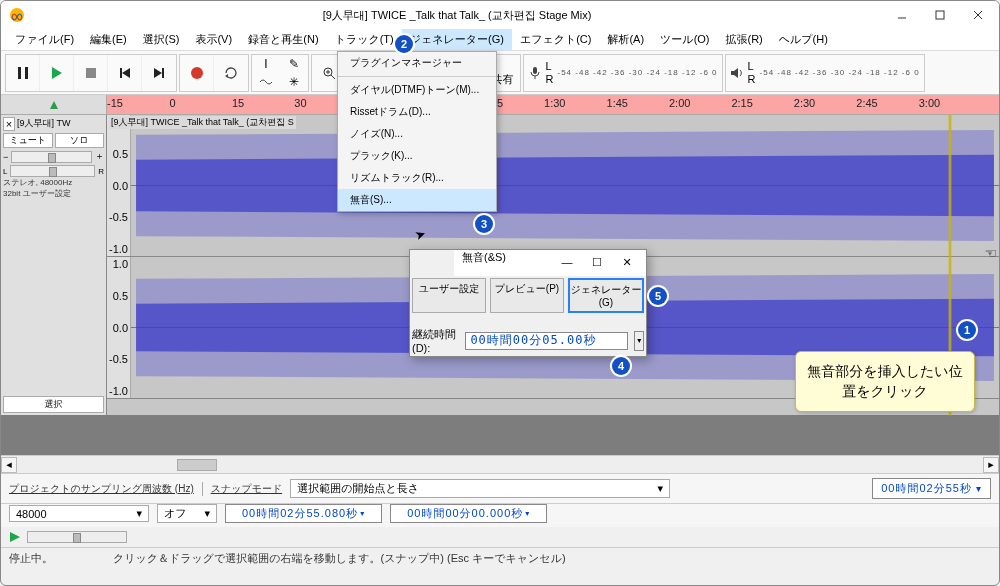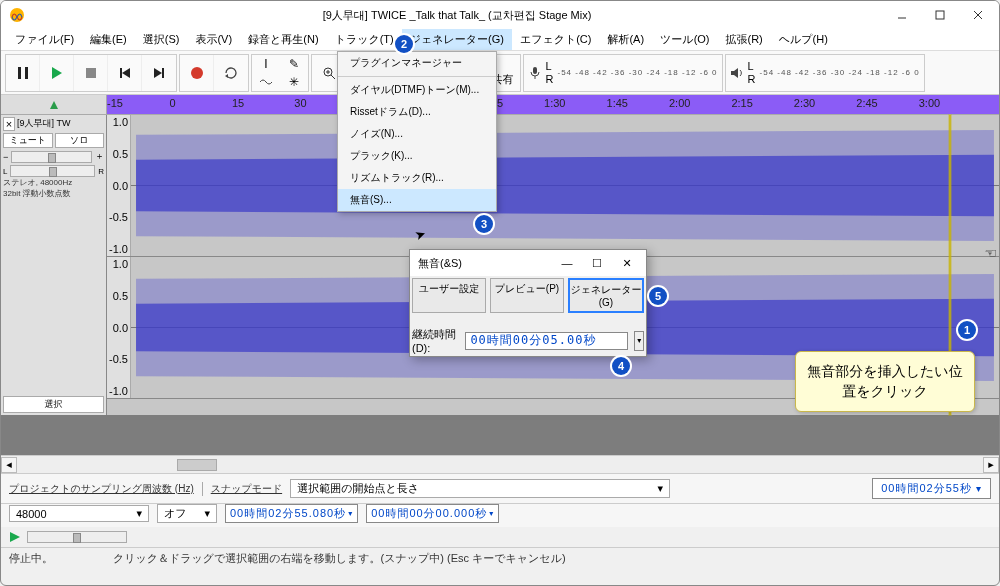--- a/index.html
+++ b/index.html
@@ -14,21 +14,21 @@
 .toolbar { height: 44px; background: #f9f9f9; display: flex; align-items: center; padding: 2px 4px; border-bottom: 1px solid #ccc; gap: 0; }
 .tb-group { display: flex; align-items: center; border: 1px solid #ccc; height: 38px; margin-right: 2px; background: #fafafa; }
 .tb-btn { width: 34px; height: 36px; display: flex; align-items: center; justify-content: center; border-right: 1px solid #eee; }
 .tb-btn:last-child { border-right: none; }
 .tb-tool { width: 28px; height: 18px; display: flex; align-items: center; justify-content: center; font-size: 12px; }
 .tb-vert { display: flex; flex-direction: column; }
 .tb-txtbtn { padding: 0 6px; font-size: 10px; text-align: center; line-height: 1.1; }
 .meter { display: flex; align-items: center; gap: 4px; padding: 0 4px; }
 .meter-scale { font-size: 8px; color: #555; letter-spacing: 1px; }
 .meter-ch { display: flex; flex-direction: column; gap: 1px; font-size: 8px; }
-.ruler-row { height: 20px; background: #8b5cf6; display: flex; border-bottom: 1px solid #aaa; }
+.ruler-row { height: 20px; background: #fca5a5; display: flex; border-bottom: 1px solid #aaa; }
 .ruler-gutter { width: 106px; background: #ddd; border-right: 1px solid #aaa; display:flex; align-items:center; justify-content:center; }
 .ruler { flex: 1; position: relative; font-size: 10px; color: #222; }
 .ruler span { position: absolute; top: 2px; }
 
 .main { height: 300px; display: flex; background: #bbb; }
 .track-panel { width: 106px; background: #e0e0e0; border-right: 1px solid #888; display: flex; flex-direction: column; padding: 2px; gap: 2px; }
 .tp-header { display:flex; font-size:9px; gap:2px; }
 .tp-x { width:12px; text-align:center; background:#fff; border:1px solid #aaa; }
 .tp-name { flex:1; overflow:hidden; white-space:nowrap; font-size:9px; }
 .tp-btns { display:flex; gap:2px; }
@@ -45,41 +45,41 @@
 .playhead.yellow { background: rgba(200,180,0,0.8); width:2px; box-shadow: 0 0 0 1px rgba(200,180,0,0.3);}
 .hand { position:absolute; right:2px; top:130px; font-size:14px; }
 
 .dropdown { position:absolute; left:336px; top:50px; width:160px; background:#f4f4f4; border:1px solid #aaa; box-shadow:2px 2px 6px rgba(0,0,0,0.25); z-index:10; }
 .dd-item { padding:4px 12px; font-size:10px; cursor:default; }
 .dd-item:hover,.dd-item.hl { background:#cce8ff; }
 .dd-sep { height:1px; background:#ccc; margin:2px 0; }
 .cursor { position:absolute; left:414px; top:226px; font-size:13px; z-index:11; transform:rotate(-20deg); }
 
 .dialog { position:absolute; left:408px; top:248px; width:238px; background:#f0f0f0; border:1px solid #888; box-shadow:3px 3px 10px rgba(0,0,0,0.3); z-index:12; }
-.dlg-title { height:26px; background:#fff; display:flex; align-items:center; padding:0 4px 0 8px; }
+.dlg-title { height:26px; background:#fff; display:flex; padding:0 4px 0 8px;margin-left:44px; }
 .dlg-title span { flex:1; }
 .dlg-tb { width:30px; height:24px; display:flex; align-items:center; justify-content:center; }
 .dlg-body { padding:2px; }
 .dlg-btnrow { display:flex; gap:4px; margin-bottom:14px; }
 .dlg-btn { flex:1; background:#e9e9e9; border:1px solid #aaa; padding:3px 0; text-align:center; font-size:10px; }
 .dlg-btn.blue { border:2px solid #2a7fff; }
 .dlg-field { display:flex; align-items:center; gap:6px; }
 .dlg-field input { flex:1; font-family: "Consolas", monospace; font-size:12px; letter-spacing:1px; color:#0047c8; border:1px solid #888; padding:1px 4px; }
 .dlg-dd { width:12px; height:20px; border:1px solid #888; background:#eee; display:flex; align-items:center; justify-content:center; font-size:8px; }
 
 .tooltip { position:absolute; right:24px; top:350px; width:180px; background:#fffdd6; border:1px solid #c9b74a; border-radius:6px; padding:10px; text-align:center; font-size:14px; line-height:1.4; z-index:13; box-shadow:1px 1px 4px rgba(0,0,0,0.2); }
 
 .badge { position:absolute; width:18px; height:18px; border-radius:50%; background:#1250c4; color:#fff; font-size:11px; font-weight:bold; display:flex; align-items:center; justify-content:center; z-index:20; box-shadow:0 0 0 2px #fff; }
 
 .hscroll { height:18px; background:#eee; border-top:1px solid #ccc; display:flex; align-items:center; }
 .hscroll .thumb { width:40px; height:12px; background:#ccc; border:1px solid #aaa; margin-left:160px; }
 .sb-arrow { width:16px; height:16px; display:flex; align-items:center; justify-content:center; border:1px solid #bbb; background:#f5f5f5; }
 .bottom-panel { background:#f6f6f6; border-top:1px solid #ccc; padding:4px 8px; display:flex; align-items:center; gap:8px; flex-wrap:wrap; }
 .bp-sel { border:1px solid #aaa; background:#fff; padding:1px 6px; min-width:140px; display:flex; justify-content:space-between; align-items:center; font-size:10px; }
-.time-box { font-family:"Consolas",monospace; border:1px solid #888; background:#fff; padding:1px 4px; color:#0047c8; font-size:12px; letter-spacing:1px; display:flex; align-items:center; }
+.time-box { font-family:"Consolas",monospace; border:1px solid #888; background:#fff; padding:1px 16px; color:#0047c8; font-size:12px; letter-spacing:1px; display:flex; align-items:center; }
 .time-box.big { font-size:18px; padding:2px 8px; }
 .bp-label { font-size:10px; color:#333;text-decoration:underline; }
 .playctrl { display:flex; align-items:center; gap:6px; padding:4px 8px; }
 .status { height:22px; background:#f0f0f0; border-top:1px solid #ccc; display:flex; align-items:center; padding:0 8px; gap:60px; font-size:10px; color:#333; }
 svg.ico { width:14px; height:14px; }
 .spacer { flex:1; }
 .tp-select { background:#fff; border:1px solid #aaa; font-size:9px; text-align:center; margin-top:auto; padding:1px 0;}
 .track-label { position:absolute; left:2px; top:1px; font-size:9px; background:#dadada; padding:0 2px; z-index:2; }
 </style>
 </head>
@@ -279,24 +279,25 @@
       <span style="font-size:9px">−</span>
         <div class="tp-slider" style="flex:1"></div>
         <span style="font-size:9px">＋</span>
     </div>
     <div style="display:flex;align-items:center;gap:3px;">
       <span style="font-size:8px">L</span>
         <div class="tp-slider" style="flex:1"></div>
         <span style="font-size:8px">R</span>
     </div>
     <div class="tp-meta">ステレオ, 48000Hz</div>
-    <div class="tp-meta">32bit 浮動小数点数</div>
+    <div class="tp-meta">32bit ユーザー設定</div>
     <div class="tp-select">選択</div>
   </div>
   <div class="waves">
+    <div class="track-label">[9人早대] TWICE _Talk that Talk_ (교차편집 S</div>
     <div class="track">
       <div class="track-scale">
         <span>1.0</span>
           <span>0.5</span>
           <span>0.0</span>
           <span>-0.5</span>
           <span>-1.0</span>
       </div>
       <div class="wave">
         <svg viewBox="0 0 860 142" preserveAspectRatio="none">

